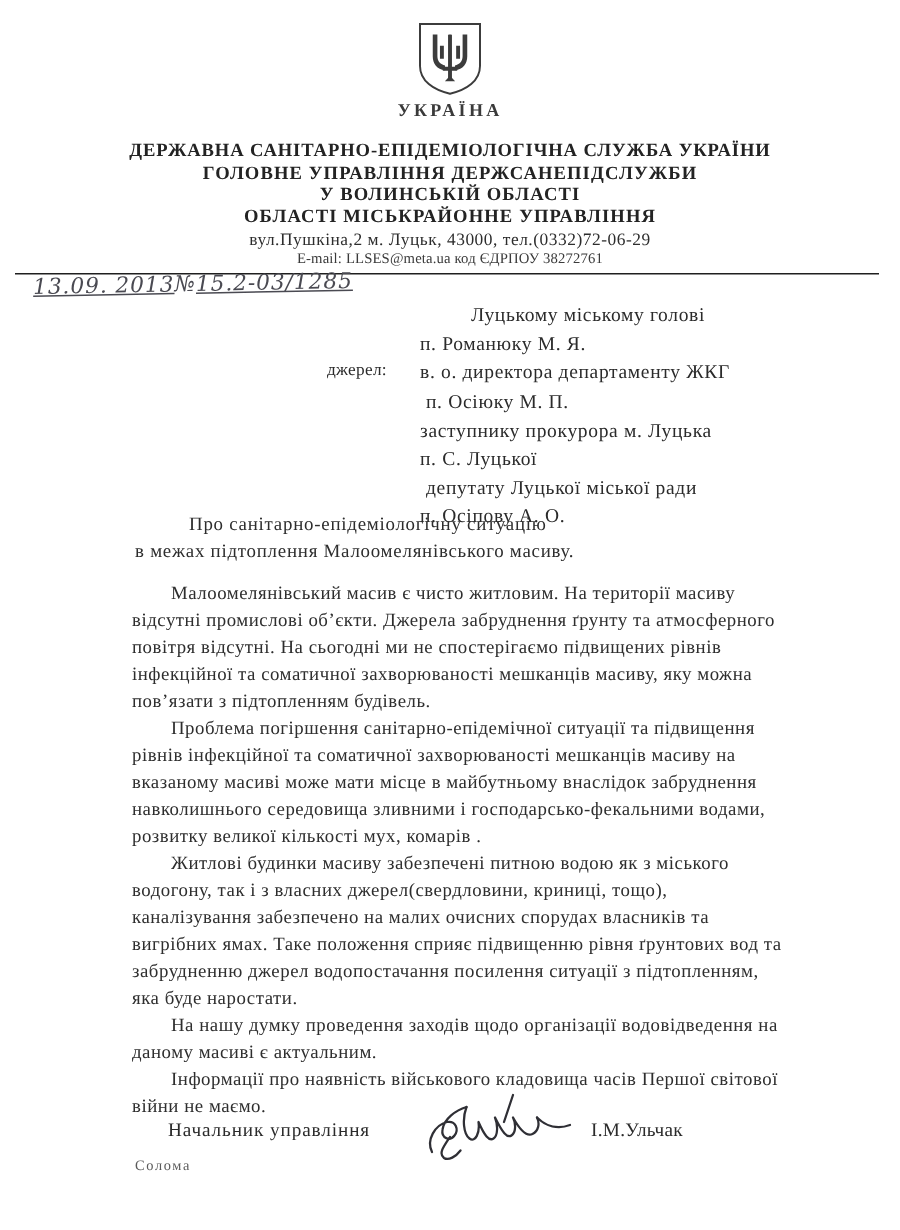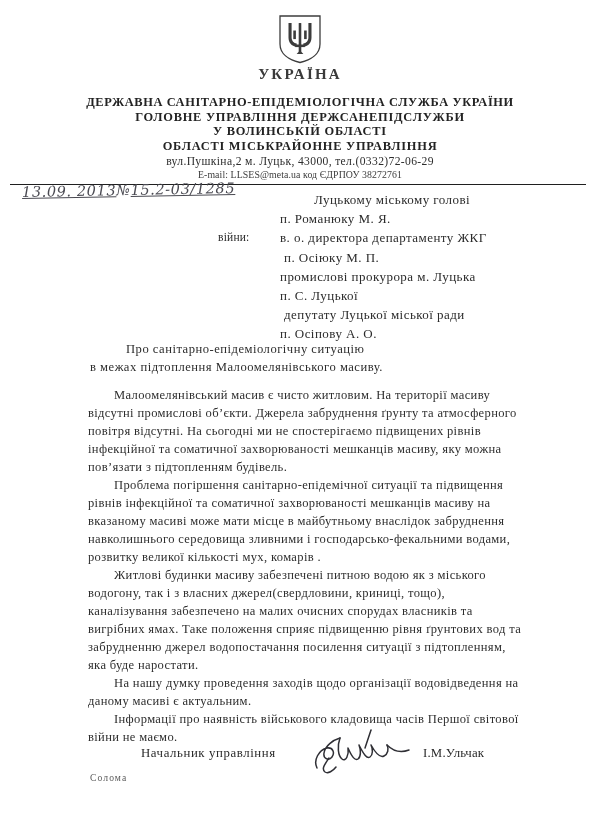--- a/index.html
+++ b/index.html
@@ -25,21 +25,21 @@
   .emblem-block {
     text-align: center;
     padding-top: 14px;
   }
   .emblem-shield {
     display: block;
     margin: 0 auto;
   }
   .emblem-caption {
     font-family: "Liberation Serif", "DejaVu Serif", serif;
-    font-size: 15px;
+    font-size: 12px;
     font-weight: bold;
     letter-spacing: 2.2px;
     color: #3a3a3a;
     margin-top: 2px;
   }
 
   
   .letterhead {
     text-align: center;
     margin-top: 12px;
@@ -93,21 +93,21 @@
     transform: rotate(-1.1deg);
     letter-spacing: 0.6px;
     white-space: nowrap;
   }
   .reg-line .u { text-decoration: underline; }
 
   
   .addressee {
     position: absolute;
     left: 272px;
-    top: 190px;
+    top: 200px;
     width: 320px;
     font-size: 13px;
     line-height: 19.2px;
     letter-spacing: 0.45px;
     color: #2b2b2b;
   }
   .addressee .ln {
     white-space: nowrap;
     position: relative;
   }
@@ -148,21 +148,21 @@
     text-align: left;
   }
   .body p {
     margin: 0;
     text-indent: 26px;
   }
 
   
   .signature {
     position: absolute;
-    left: 105px;
+    left: 76px;
     top: 742px;
     width: 450px;
     height: 60px;
   }
   .sig-title {
     position: absolute;
     left: 36px;
     top: 4px;
     font-size: 12.8px;
     letter-spacing: 0.6px;
@@ -228,24 +228,24 @@
   <div class="head-rule"></div>
 
   <div class="reg-line">
     <span class="u">13.09. 2013</span><span>№</span><span class="u">15.2-03/1285</span>
   </div>
 
   <div class="addressee">
     <div class="ln indent1">Луцькому міському голові</div>
     <div class="ln indent2">п. Романюку М. Я.</div>
     <div class="ln indent2">
-      <span class="copy-label">війни:</span><span>в. о. директора департаменту ЖКГ</span>
+      <span class="copy-label">джерел:</span><span>в. о. директора департаменту ЖКГ</span>
     </div>
     <div class="ln indent3">п. Осіюку  М. П.</div>
-    <div class="ln indent2">промислові прокурора м. Луцька</div>
+    <div class="ln indent2">заступнику прокурора м. Луцька</div>
     <div class="ln indent2">п. С. Луцької</div>
     <div class="ln indent3">депутату Луцької міської ради</div>
     <div class="ln indent2">п. Осіпову А. О.</div>
   </div>
 
   <div class="subject">
     <div class="s1">Про санітарно-епідеміологічну ситуацію</div>
     <div>в межах підтоплення Малоомелянівського масиву.</div>
   </div>
 

